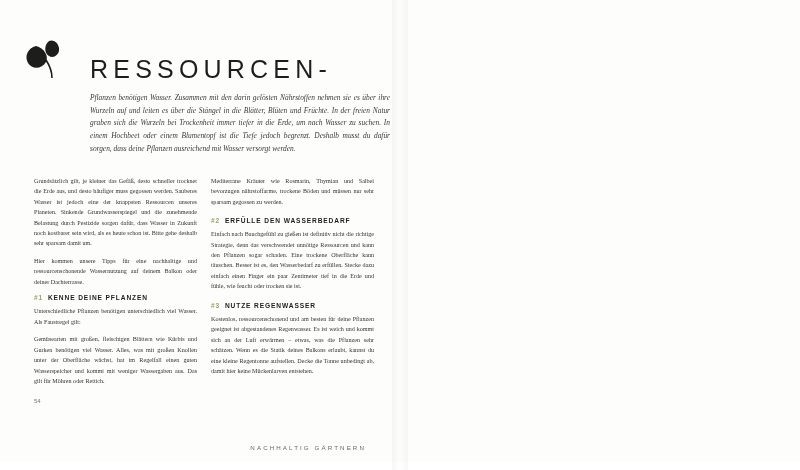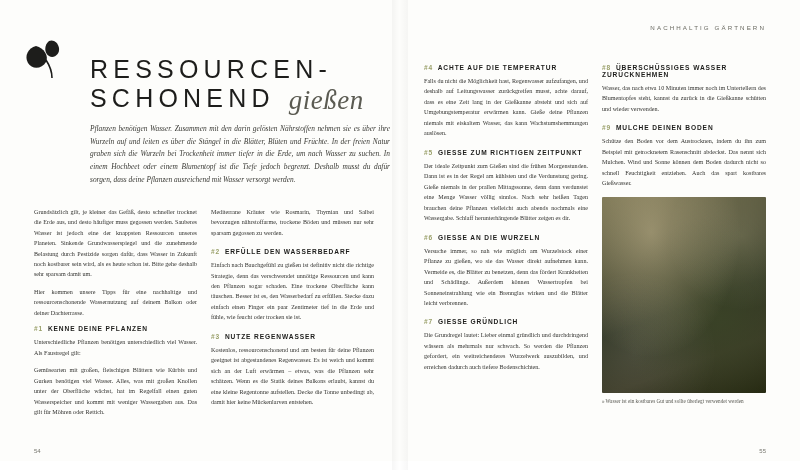--- a/index.html
+++ b/index.html
@@ -13,20 +13,21 @@
     background: #ffffff;
     font-family: "Liberation Serif", serif;
     color: #2b2b2b;
   }
   .spread {
     position: relative;
     width: 800px;
     height: 461px;
     background: #fdfdfb;
     display: flex;
+    flex-direction: column;
   }
   .page {
     position: relative;
     height: 470px;
     box-sizing: border-box;
   }
   .page-left {
     width: 400px;
     padding: 26px 26px 26px 34px;
   }
@@ -210,24 +211,20 @@
     <div class="leaf-mark">
       <svg width="46" height="46" viewBox="0 0 46 46">
         <path d="M14 10 C6 12, 2 20, 6 27 C10 34, 20 33, 24 26 C27 20, 22 12, 14 10 Z" fill="#1d1d1b"></path>
         <path d="M27 5 C22 9, 22 17, 27 20 C32 23, 38 18, 37 12 C36 6, 31 3, 27 5 Z" fill="#1d1d1b"></path>
         <path d="M24 24 C28 30, 30 36, 30 42" stroke="#1d1d1b" stroke-width="1.6" fill="none"></path>
       </svg>
     </div>
 
     <div class="title-block">
       <div class="title-line1">RESSOURCEN-</div>
-      <div class="title-line2-wrap">
-        <span class="title-line2">SCHONEND</span>
-        <span class="title-script">gießen</span>
-      </div>
     </div>
 
     <div class="intro">Pflanzen benötigen Wasser. Zusammen mit den darin gelösten Nährstoffen nehmen sie es über ihre Wurzeln auf und leiten es über die Stängel in die Blätter, Blüten und Früchte. In der freien Natur graben sich die Wurzeln bei Trockenheit immer tiefer in die Erde, um nach Wasser zu suchen. In einem Hochbeet oder einem Blumentopf ist die Tiefe jedoch begrenzt. Deshalb musst du dafür sorgen, dass deine Pflanzen ausreichend mit Wasser versorgt werden.</div>
 
     <div class="cols-2">
       <div class="col">
         <p class="body">Grundsätzlich gilt, je kleiner das Gefäß, desto schneller trocknet die Erde aus, und desto häufiger muss gegossen werden. Sauberes Wasser ist jedoch eine der knappsten Ressourcen unseres Planeten. Sinkende Grundwasserspiegel und die zunehmende Belastung durch Pestizide sorgen dafür, dass Wasser in Zukunft noch kostbarer sein wird, als es heute schon ist. Bitte gehe deshalb sehr sparsam damit um.</p>
         <p class="body">Hier kommen unsere Tipps für eine nachhaltige und ressourcenschonende Wassernutzung auf deinem Balkon oder deiner Dachterrasse.</p>
         <div class="sec-head first-sec">
           <span class="num">#1</span>

